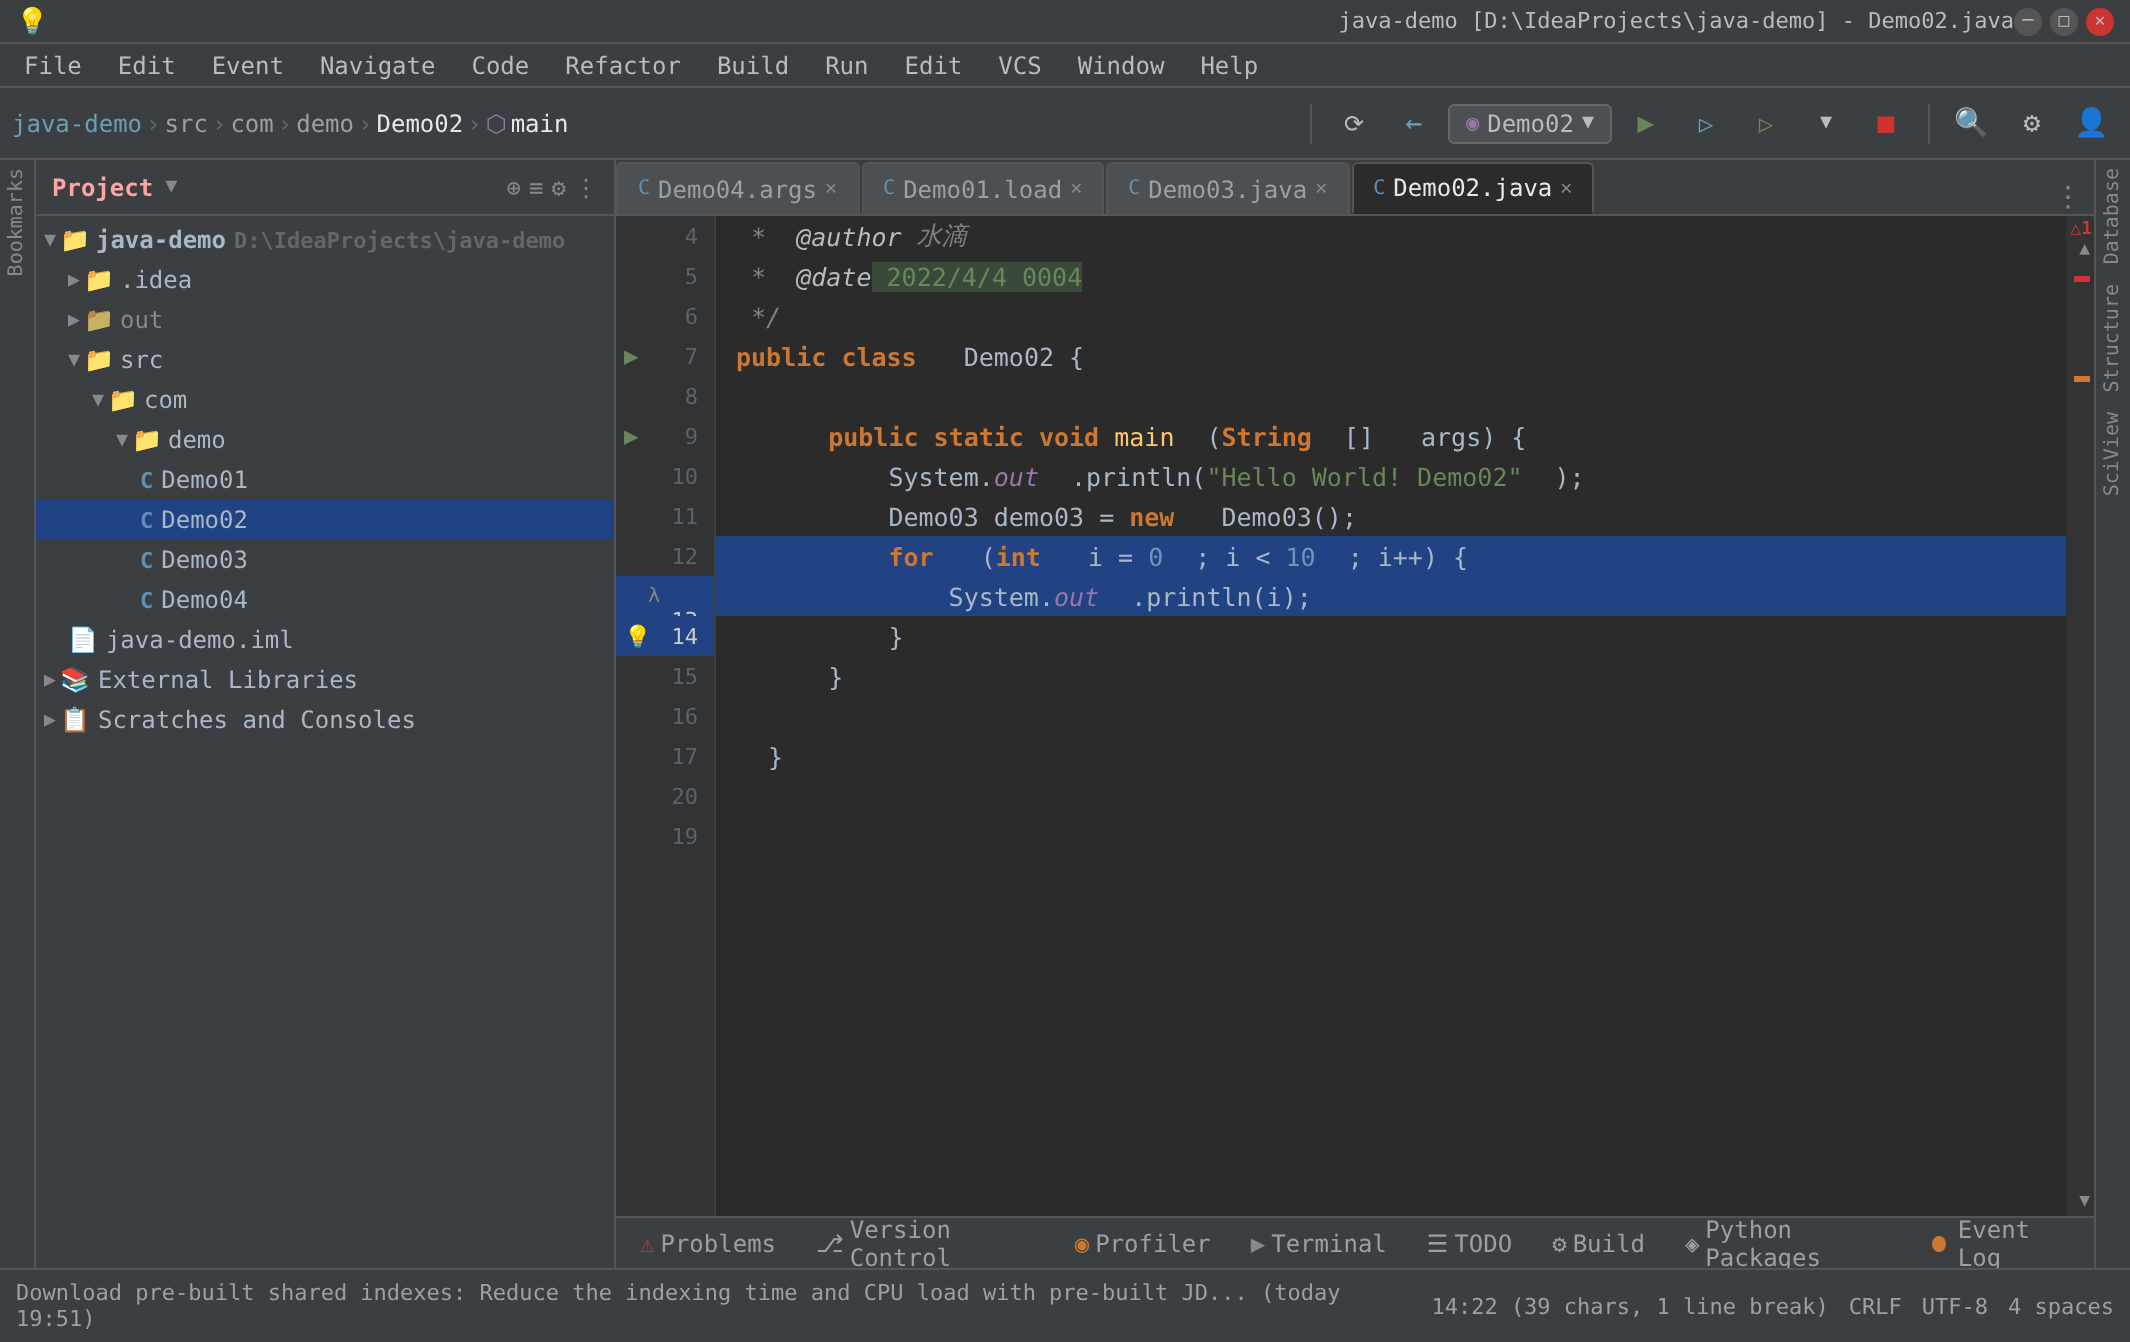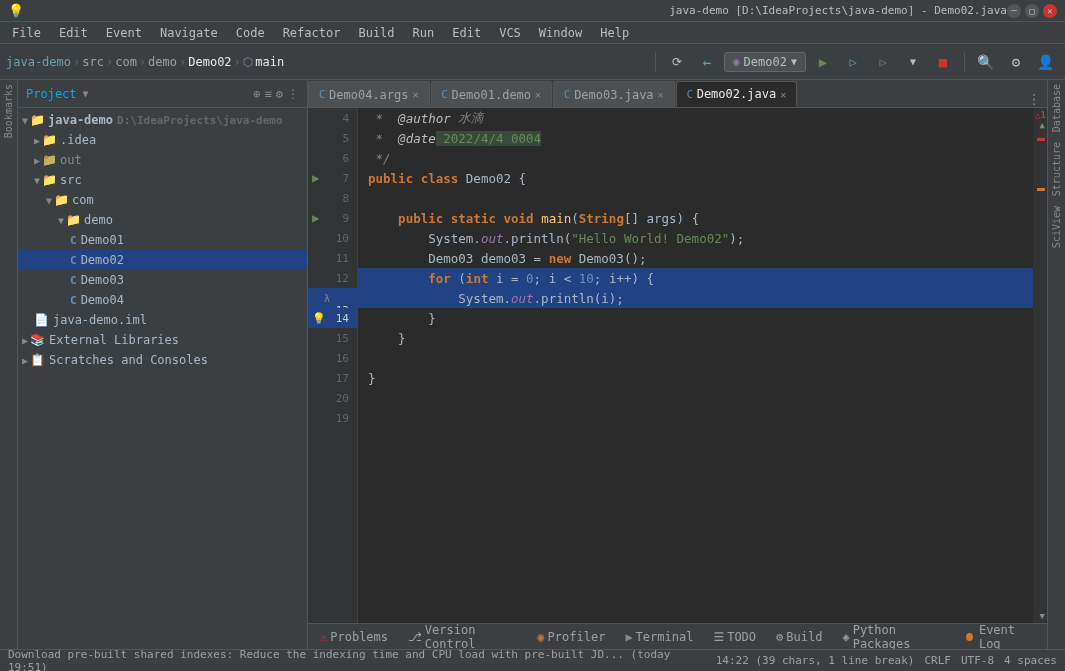--- a/index.html
+++ b/index.html
@@ -229,21 +229,21 @@
     }
     .code-line.highlighted-line {
       background: #214283;
     }
 
     
     .kw { color: #cc7832; font-weight: bold; }
     .str { color: #6a8759; }
     .num { color: #6897bb; }
     .comment { color: #808080; font-style: italic; }
-    .plain { color: #a9b7c6; }
+    .plain { color: #a9b7c6; margin-left: 16px; }
 
     
     #right-gutter {
       width: 12px;
       background: #313335;
       position: relative;
     }
 
     
     #bottom-tabs {
@@ -262,21 +262,21 @@
       cursor: pointer;
       font-size: 12px;
       color: #9da0a2;
       border-radius: 3px;
       gap: 3px;
       height: 22px;
     }
 
     
     #status-bar {
-      height: 22px;
+      height: 37px;
       background: #3c3f41;
       display: flex;
       align-items: center;
       padding: 0 8px;
       border-top: 1px solid #555;
       font-size: 11px;
       color: #9da0a2;
       gap: 8px;
     }
     #status-bar .status-left { flex: 1; }
@@ -391,21 +391,21 @@
   </div>
 
   <div id="content-row">
 
     <div id="left-strip">
       <span class="vtext">Bookmarks</span>
     </div>
 
     <div id="project-panel">
       <div id="project-header">
-        <span style="color:#0ea5e9; font-size:12px; font-weight:normal;">Project</span>
+        <span style="color:#fca5a5; font-size:12px; font-weight:bold;">Project</span>
         <span style="color:#888; font-size:10px;">▼</span>
         <div class="header-icons">
           <span class="header-icon" title="Locate">⊕</span>
           <span class="header-icon" title="Collapse">≡</span>
           <span class="header-icon" title="Settings">⚙</span>
           <span class="header-icon" title="More">⋮</span>
         </div>
       </div>
       <div id="project-tree">
 
@@ -488,21 +488,21 @@
     <div id="editor-area">
 
       <div id="tab-bar">
         <div class="tab">
           <span style="color:#5f90b8; font-size:10px;">C</span>
           <span>Demo04.args</span>
           <span class="tab-close">✕</span>
         </div>
         <div class="tab">
           <span style="color:#5f90b8; font-size:10px;">C</span>
-          <span>Demo01.demo</span>
+          <span>Demo01.load</span>
           <span class="tab-close">✕</span>
         </div>
         <div class="tab">
           <span style="color:#5f90b8; font-size:10px;">C</span>
           <span>Demo03.java</span>
           <span class="tab-close">✕</span>
         </div>
         <div class="tab active">
           <span style="color:#5f90b8; font-size:10px;">C</span>
           <span>Demo02.java</span>

